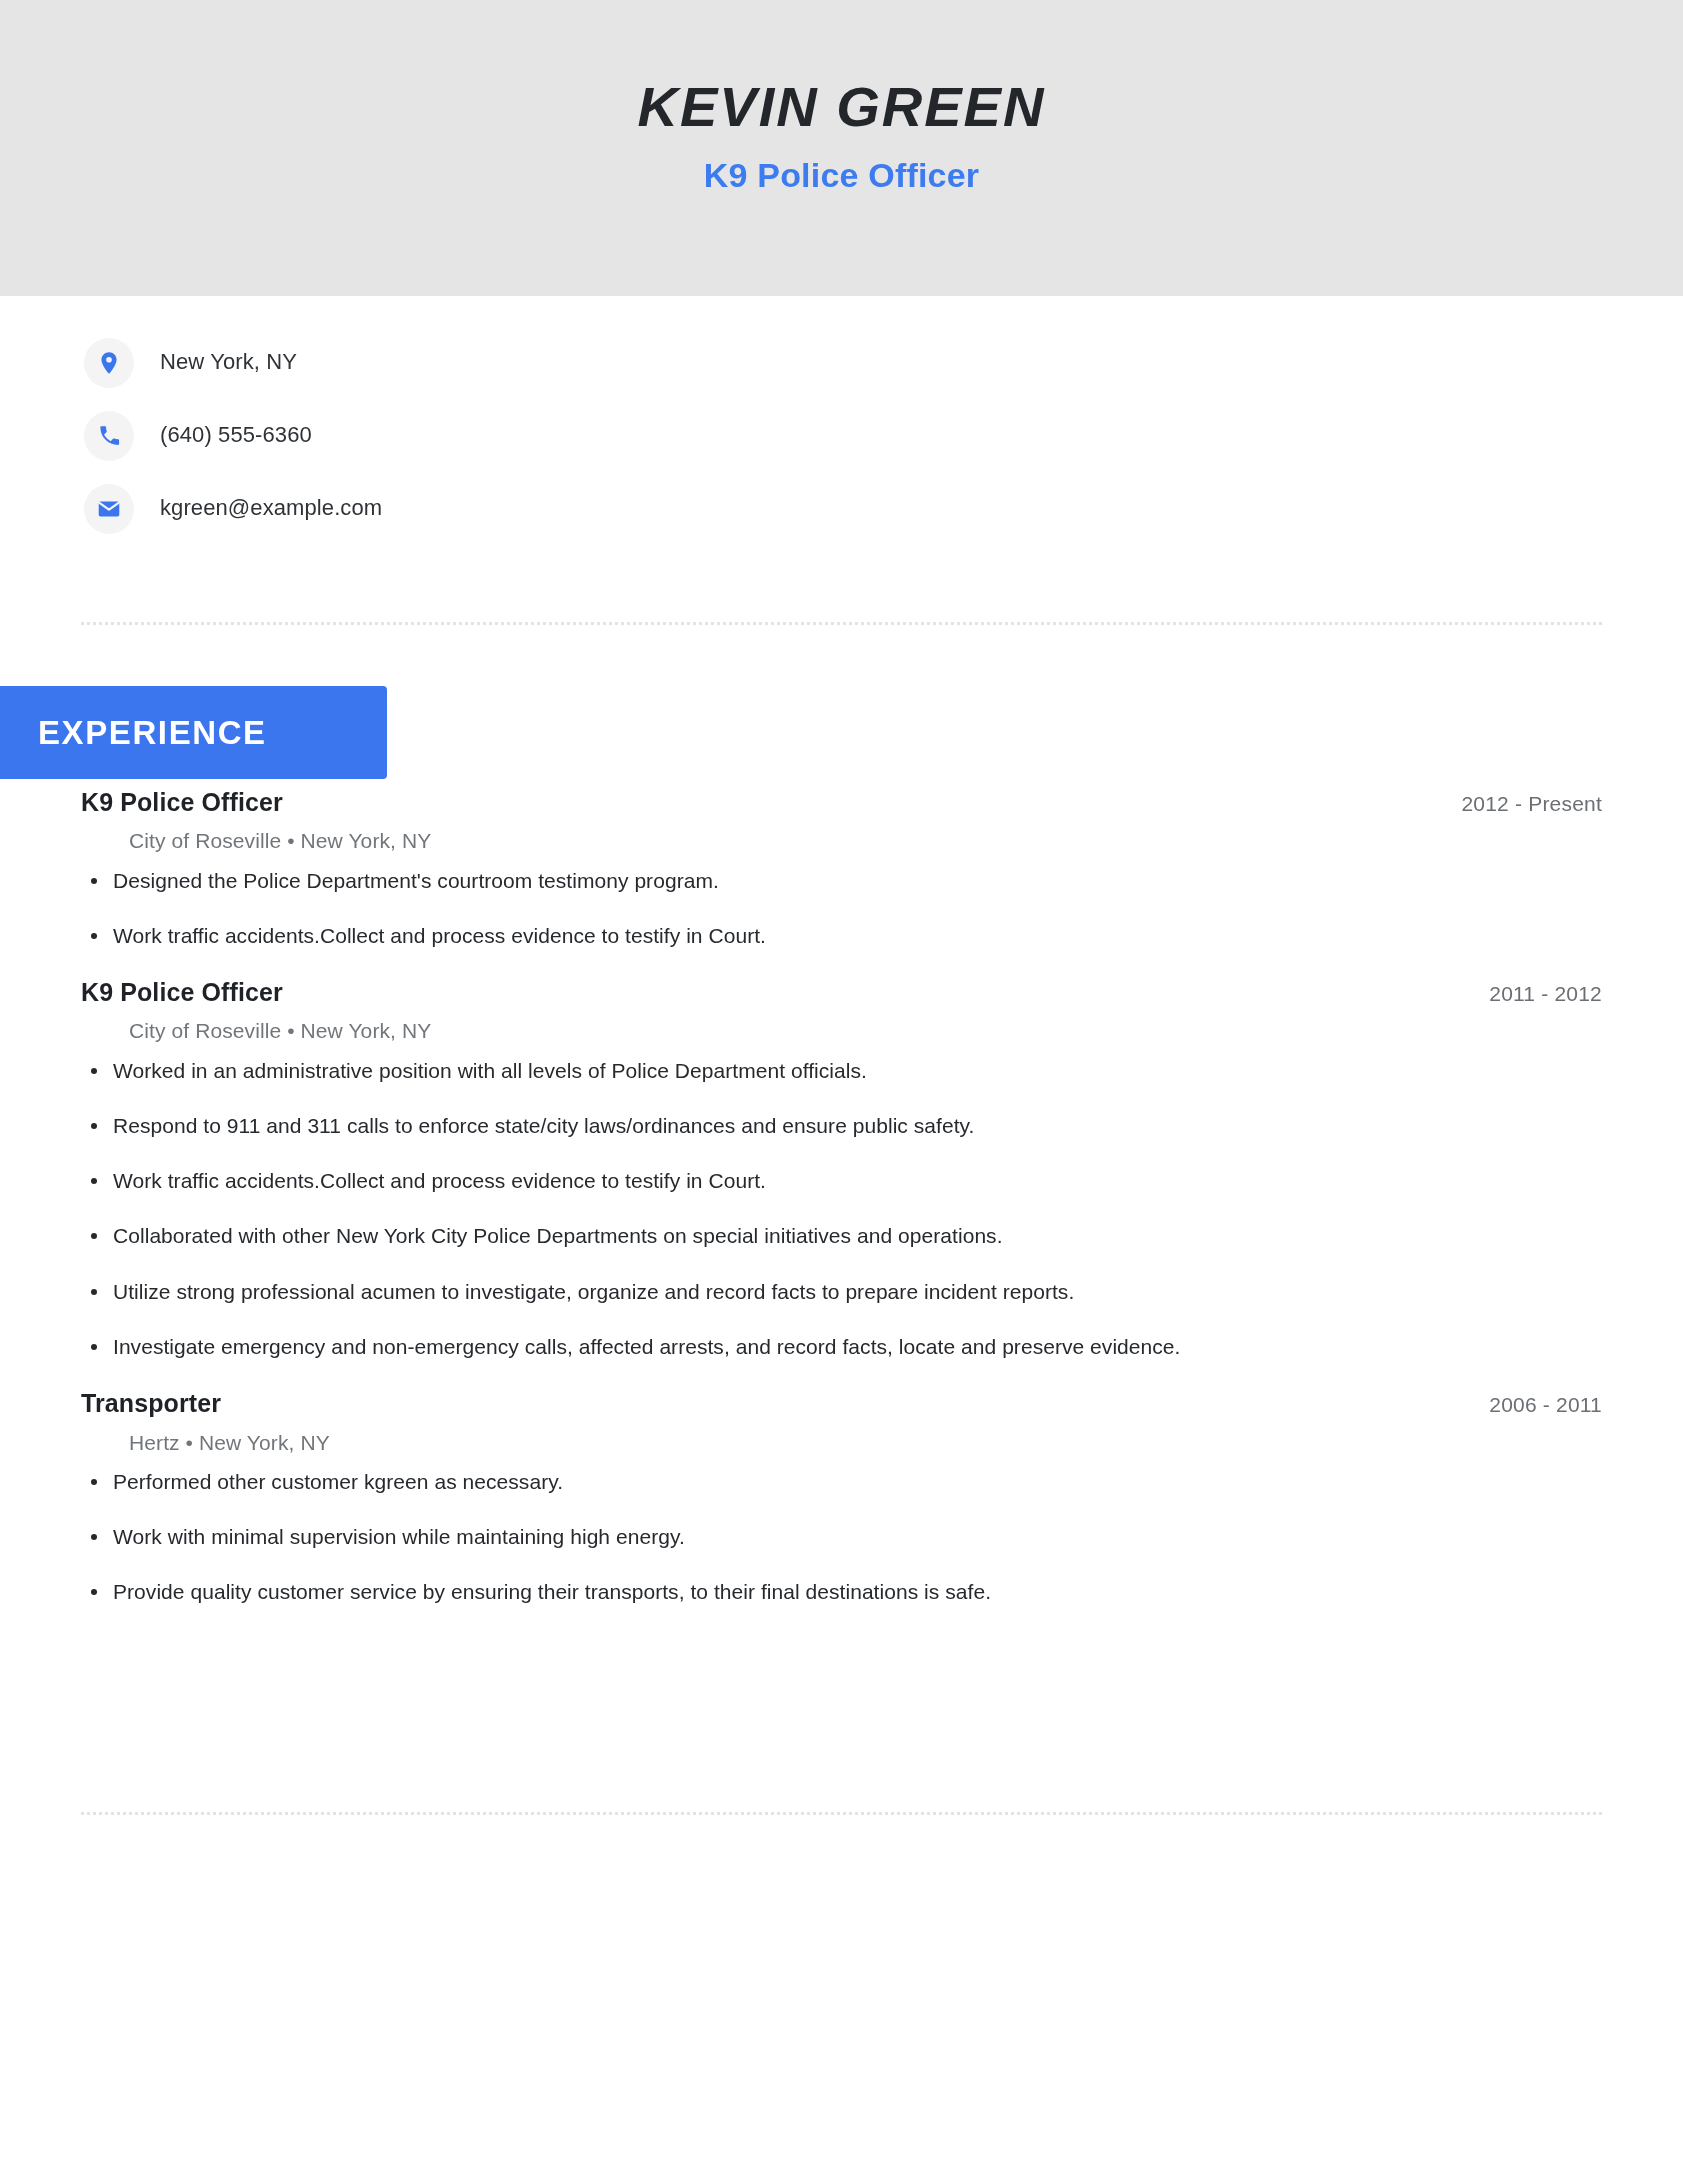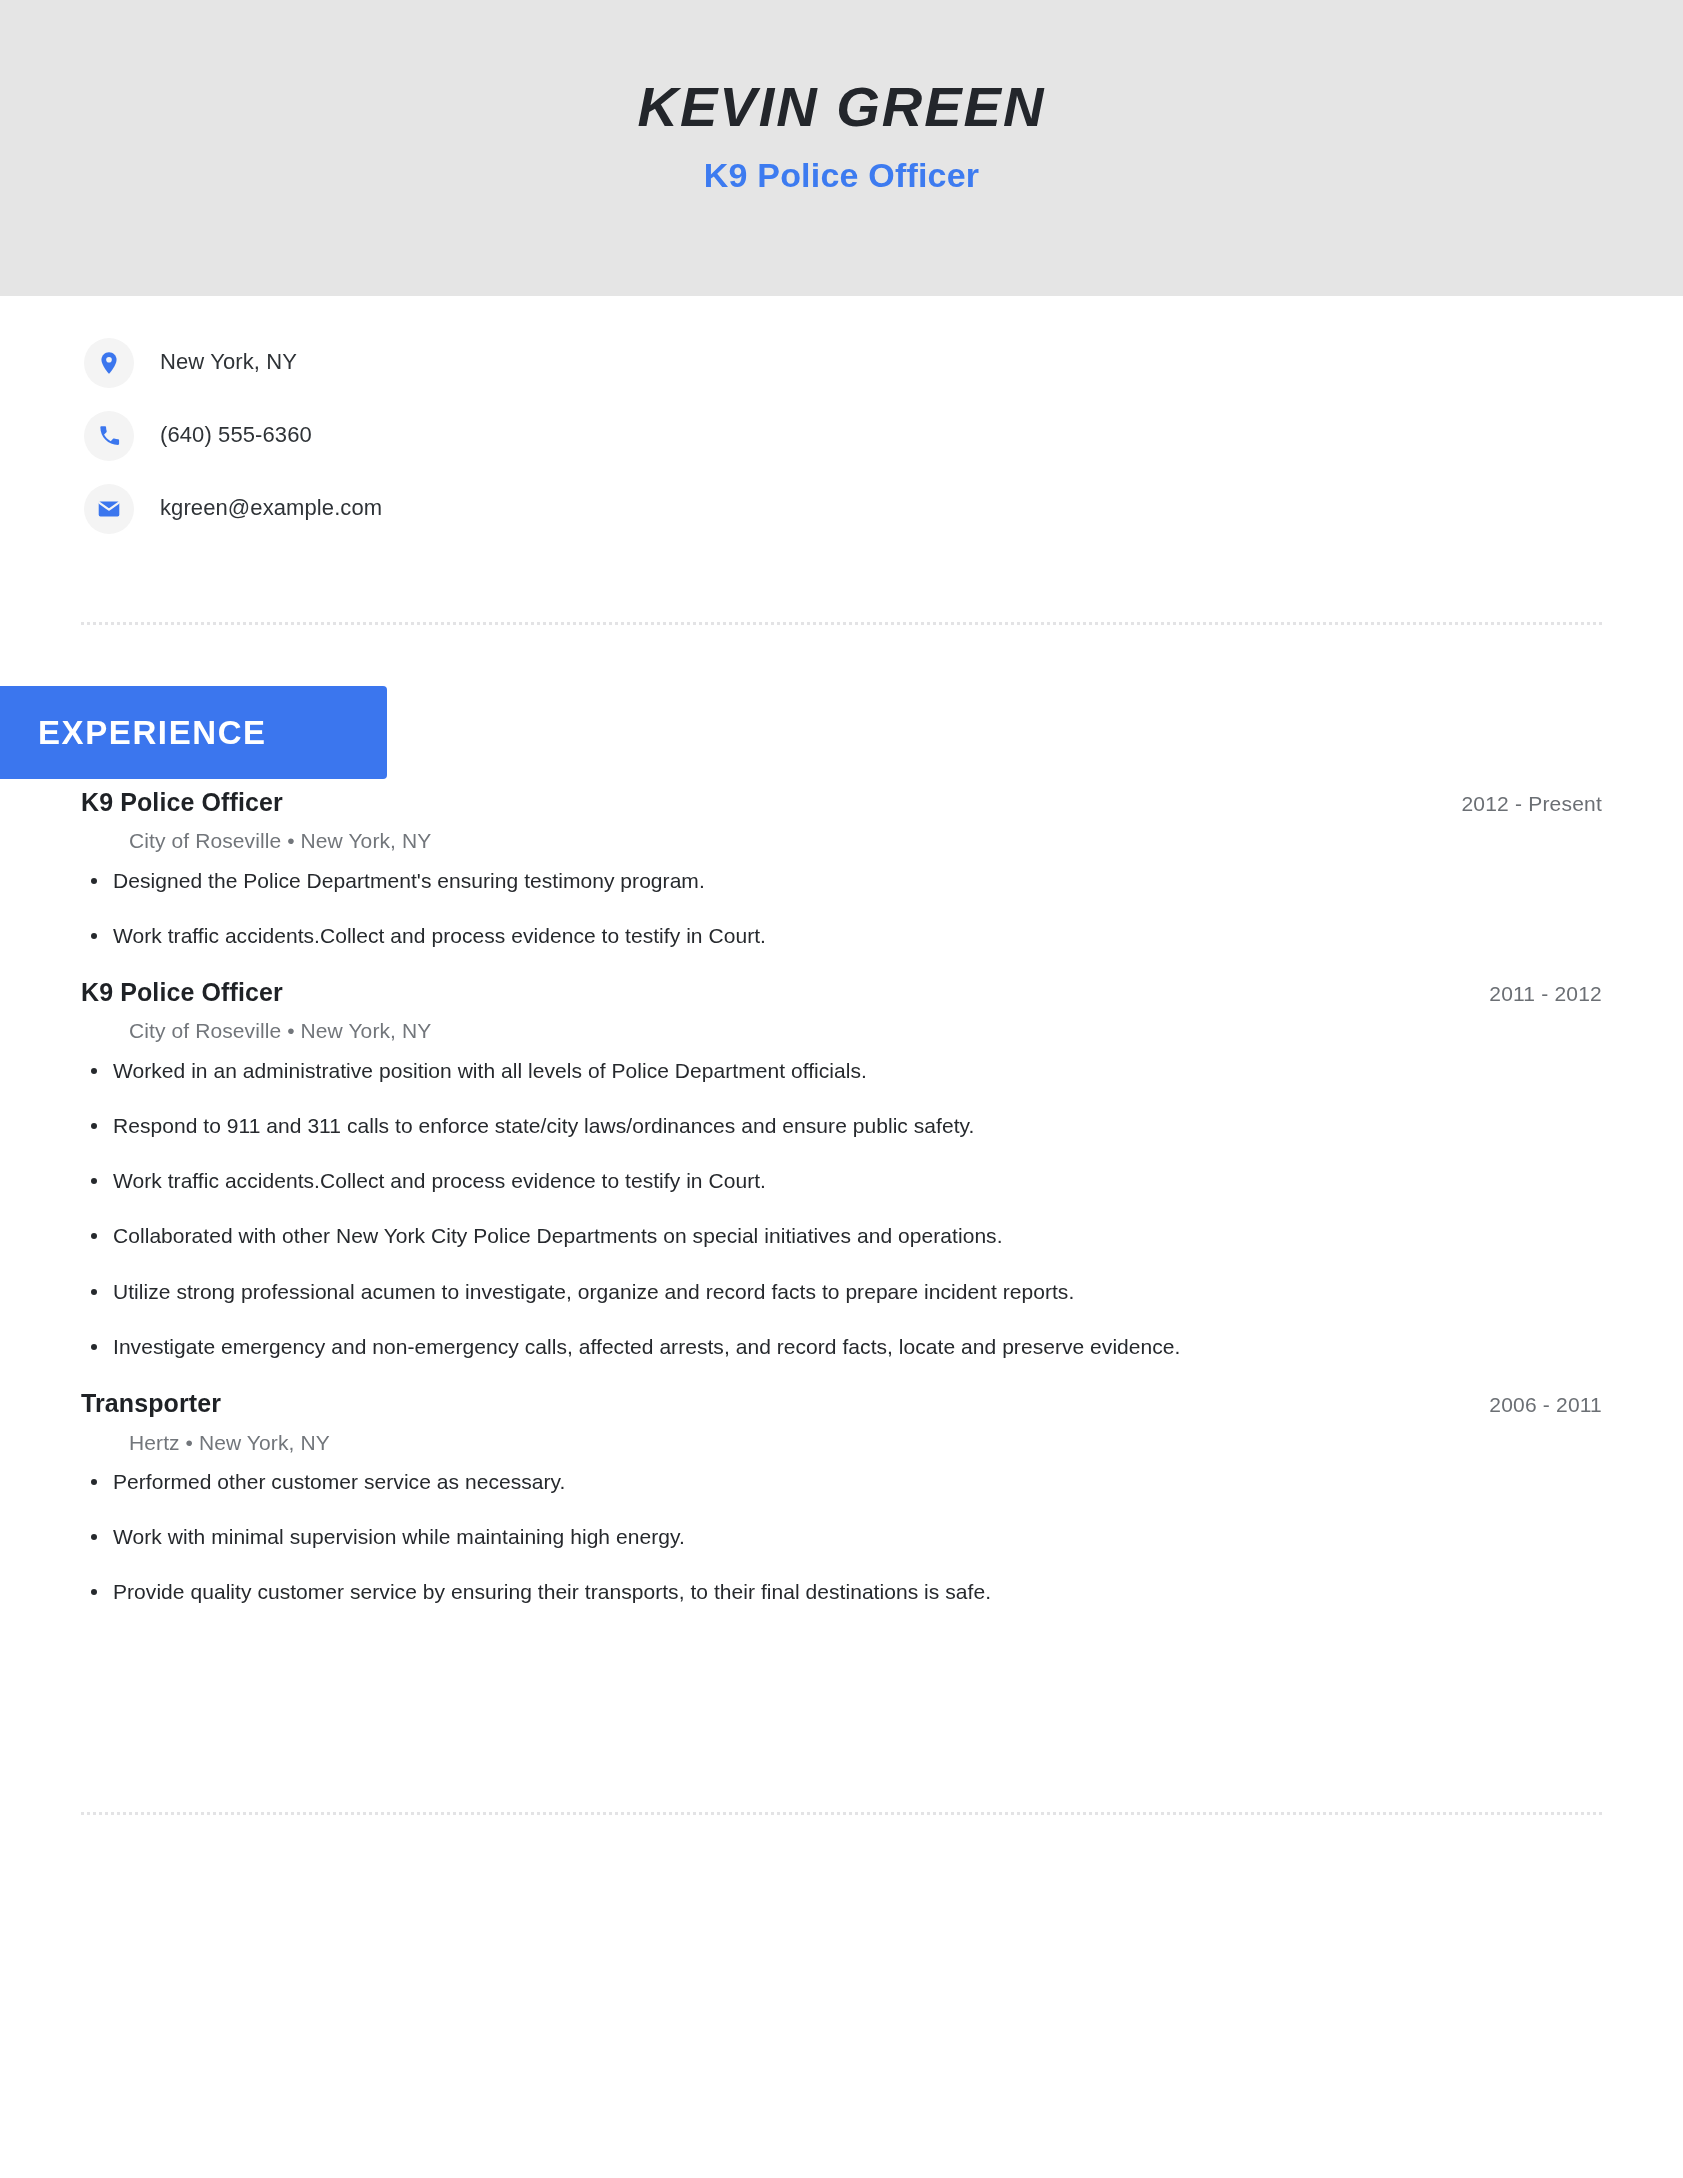--- a/index.html
+++ b/index.html
@@ -229,21 +229,21 @@
 
   <div class="experience-list">
 
     <div class="job-entry">
       <div class="job-head">
         <span class="job-title">K9 Police Officer</span>
         <span class="job-dates">2012 - Present</span>
       </div>
       <div class="job-sub">City of Roseville  •  New York, NY</div>
       <ul class="bullet-list">
-        <li class="bullet-item">Designed the Police Department's ensuring testimony program.</li>
+        <li class="bullet-item">Designed the Police Department's courtroom testimony program.</li>
         <li class="bullet-item">Work traffic accidents.Collect and process evidence to testify in Court.</li>
       </ul>
     </div>
 
     <div class="job-entry">
       <div class="job-head">
         <span class="job-title">K9 Police Officer</span>
         <span class="job-dates">2011 - 2012</span>
       </div>
       <div class="job-sub">City of Roseville  •  New York, NY</div>
@@ -257,21 +257,21 @@
       </ul>
     </div>
 
     <div class="job-entry">
       <div class="job-head">
         <span class="job-title">Transporter</span>
         <span class="job-dates">2006 - 2011</span>
       </div>
       <div class="job-sub">Hertz  •  New York, NY</div>
       <ul class="bullet-list">
-        <li class="bullet-item">Performed other customer service as necessary.</li>
+        <li class="bullet-item">Performed other customer kgreen as necessary.</li>
         <li class="bullet-item">Work with minimal supervision while maintaining high energy.</li>
         <li class="bullet-item">Provide quality customer service by ensuring their transports, to their final destinations is safe.</li>
       </ul>
     </div>
 
   </div>
 
 </div>
 
 

